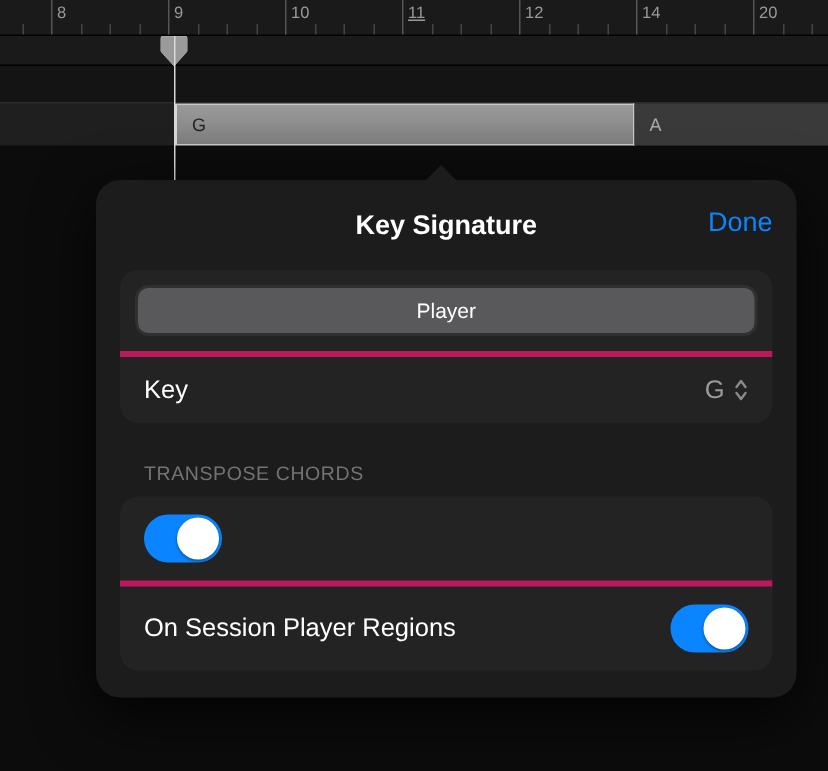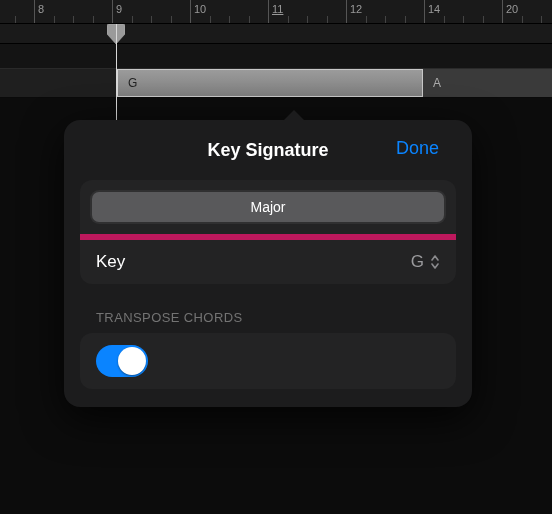--- a/index.html
+++ b/index.html
@@ -104,21 +104,21 @@
     right: 0;
     bottom: 0;
     background: #0c0c0c;
   }
 
   
   .popover {
     position: absolute;
     left: 64px;
     top: 120px;
-    width: 408px;
+    width: 467px;
     background: #1c1c1d;
     border-radius: 16px;
     box-shadow: 0 12px 40px rgba(0,0,0,0.8);
     padding: 14px 16px 18px 16px;
   }
   .popover::before {
     content: "";
     position: absolute;
     top: -10px;
     left: 218px;
@@ -135,21 +135,21 @@
     height: 32px;
     margin-bottom: 14px;
   }
   .popover-title {
     font-size: 18px;
     font-weight: 600;
     color: #fff;
   }
   .done-btn {
     position: absolute;
-    right: 17px;
+    right: 0;
     top: 4px;
     font-size: 18px;
     color: #0a84ff;
     cursor: pointer;
     font-weight: 400;
   }
 
   .group-card {
     background: #232324;
     border-radius: 12px;
@@ -179,21 +179,21 @@
     background: #59595b;
     font-weight: 500;
     color: #fff;
   }
 
   .row {
     display: flex;
     align-items: center;
     justify-content: space-between;
     padding: 12px 16px;
-    border-top: 6px solid #be185d;
+    border-top: 4px solid #be185d;
   }
   .row:first-child { border-top: none; }
   .row-label {
     font-size: 17px;
     color: #fff;
   }
   .row-value {
     display: flex;
     align-items: center;
     gap: 6px;
@@ -293,21 +293,21 @@
 <div class="playhead-line" id="playhead-line" style="left: 116px;"></div>
 
 <div class="popover">
   <div class="popover-header">
     <span class="popover-title">Key Signature</span>
     <span class="done-btn">Done</span>
   </div>
 
   <div class="group-card">
     <div class="segmented">
-      <div class="segment selected">Major</div>
+      <div class="segment selected">Player</div>
     </div>
     <div class="row">
       <span class="row-label">Key</span>
       <span class="row-value">
         <span>G</span>
         <span class="updown-icon">
           <svg width="10" height="16" viewBox="0 0 10 16">
             <path d="M2 6 L5 2 L8 6" stroke="#8a8a8d" stroke-width="1.6" fill="none" stroke-linecap="round" stroke-linejoin="round"></path>
             <path d="M2 10 L5 14 L8 10" stroke="#8a8a8d" stroke-width="1.6" fill="none" stroke-linecap="round" stroke-linejoin="round"></path>
           </svg>
@@ -317,14 +317,20 @@
   </div>
 
   <div class="section-title">TRANSPOSE CHORDS</div>
 
   <div class="group-card" style="margin-bottom:0;">
     <div class="row" style="border-top:none;">
       <div class="switch">
           <div class="knob"></div>
         </div>
     </div>
+    <div class="row">
+      <span class="row-label">On Session Player Regions</span>
+      <div class="switch">
+          <div class="knob"></div>
+        </div>
+    </div>
   </div>
 </div>
 
 </body></html>

